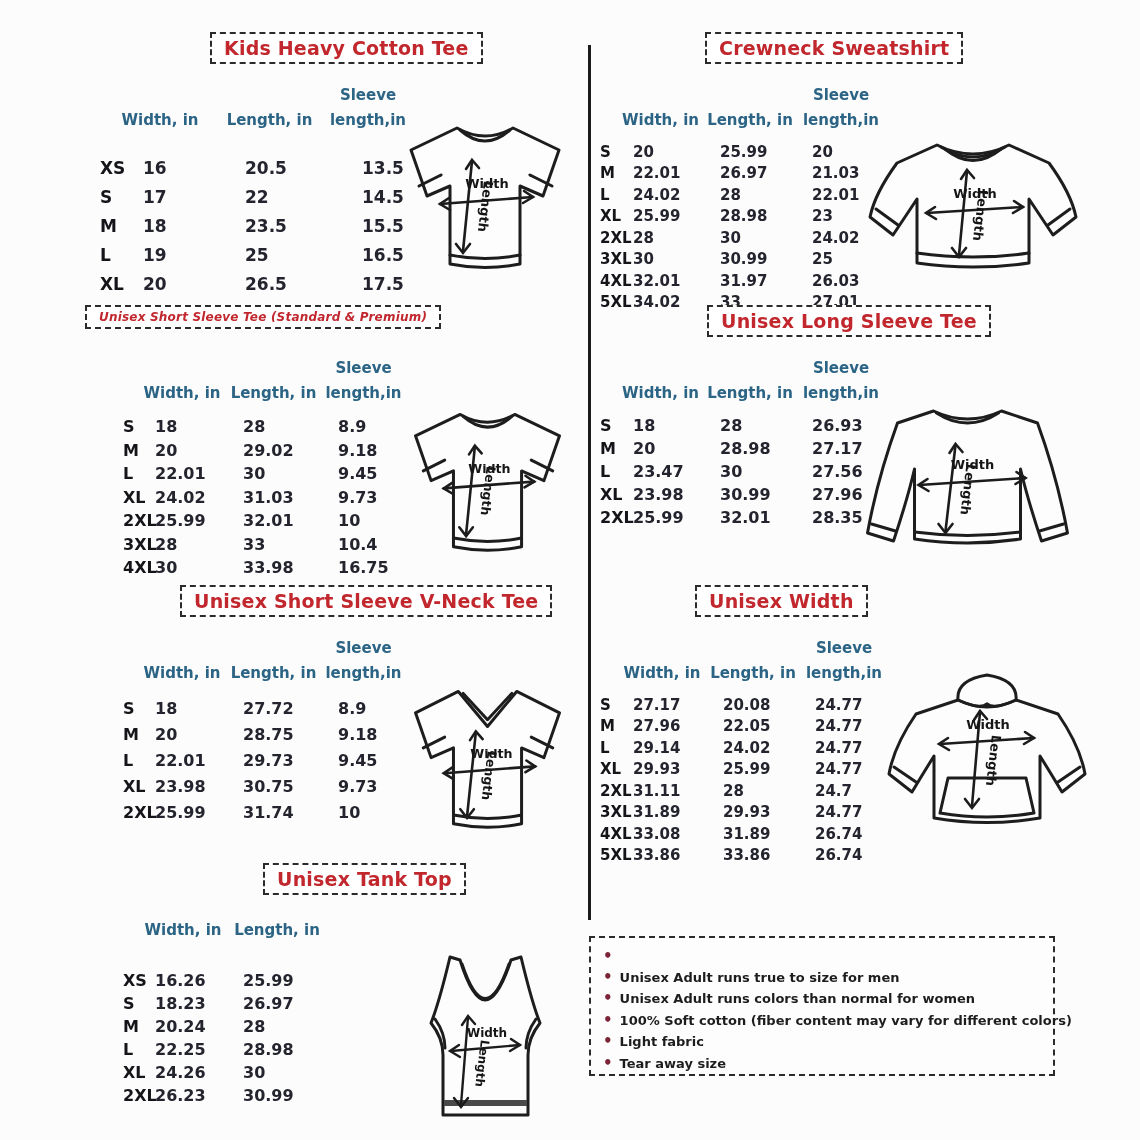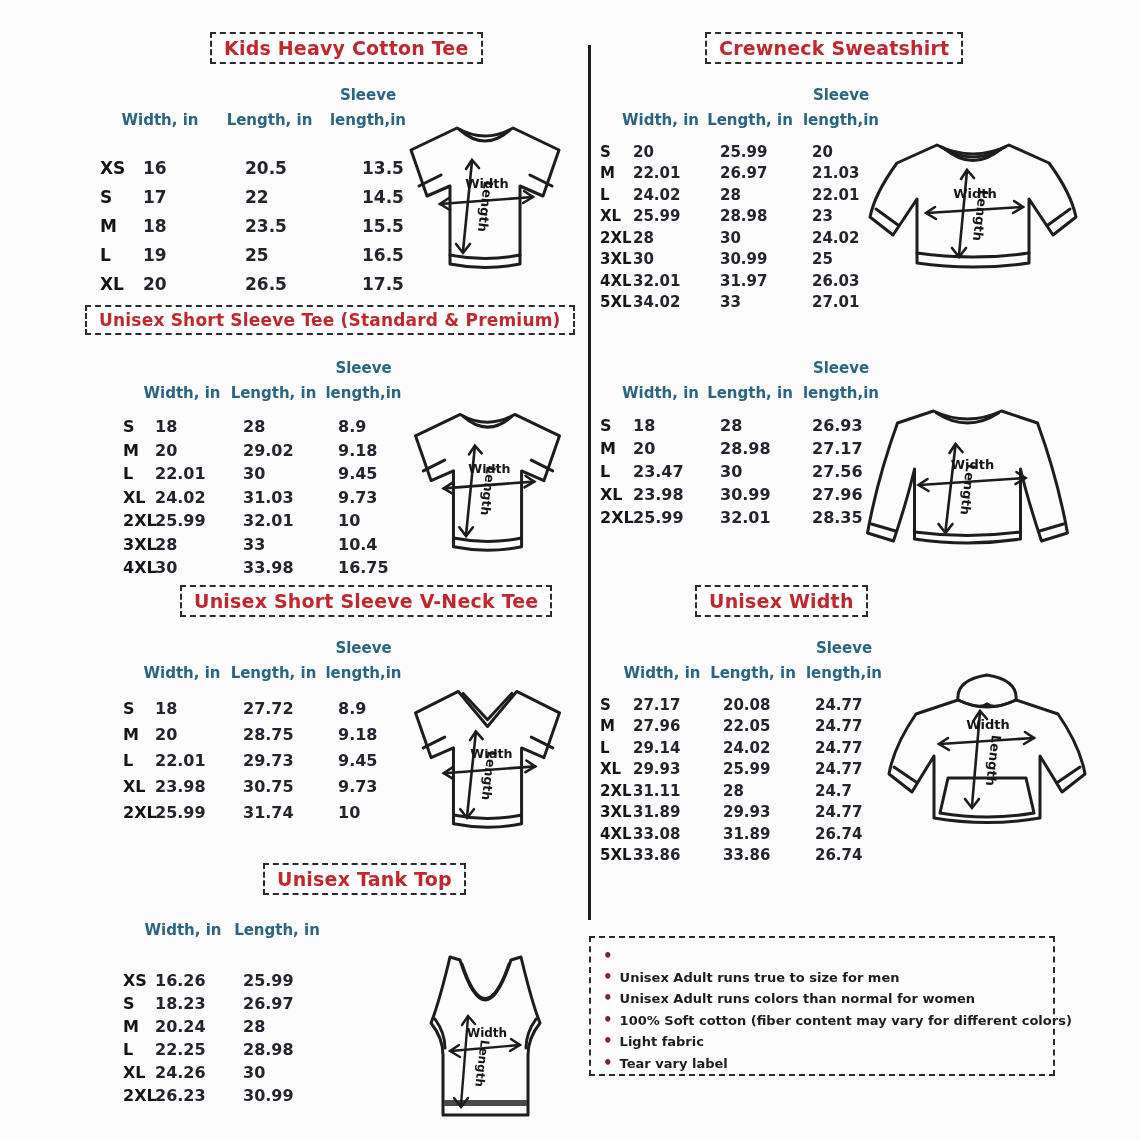--- a/index.html
+++ b/index.html
@@ -181,21 +181,21 @@
         <path d="M102 46 L94 130"></path>
         <polyline points="96,54 102,45 109,53"></polyline>
           <polyline points="87,123 94,132 101,123"></polyline>
       </g>
       <text x="110" y="73" text-anchor="middle" font-size="13">Width</text>
       <text x="111" y="90" text-anchor="middle" font-size="13" transform="rotate(97 111 90)">Length</text>
     </svg>
   </section>
 
   <section class="panel" style="left:80px;top:298px;width:500px;height:279px;">
-    <div class="title-box" style="left:5px;top:7px;font-size:17px;">
+    <div class="title-box" style="left:5px;top:7px;font-size:12px;font-style:italic;">
       <span>Unisex Short Sleeve Tee (Standard &amp; Premium)</span>
     </div>
     <div class="size-table" style="left:43px;top:58px;--cols:32px 88px 95px 85px;--rh:23.5px;--fs:16px;--hm:9px;--hshift:-17px;">
         <div class="thead">
           <div class="th corner"></div>
           <div class="th">Width, in</div>
           <div class="th">Length, in</div>
           <div class="th">Sleeve
 length,in</div>
         </div>
@@ -257,20 +257,23 @@
         <path d="M79 53 L70 143"></path>
         <polyline points="73,61 79,52 86,60"></polyline>
           <polyline points="63,136 70,145 77,136"></polyline>
       </g>
       <text x="94" y="80" text-anchor="middle" font-size="13">Width</text>
       <text x="88" y="98" text-anchor="middle" font-size="13" transform="rotate(97 88 98)">Length</text>
     </svg>
   </section>
 
   <section class="panel" style="left:592px;top:298px;width:548px;height:279px;">
+    <div class="title-box" style="left:115px;top:7px;">
+      <span>Unisex Long Sleeve Tee</span>
+    </div>
     <div class="size-table" style="left:8px;top:58px;--cols:33px 87px 92px 90px;--rh:23px;--fs:16px;--hm:8px;--hshift:-16px;">
         <div class="thead">
           <div class="th corner"></div>
           <div class="th">Width, in</div>
           <div class="th">Length, in</div>
           <div class="th">Sleeve
 length,in</div>
         </div>
         <div class="trow">
           <div class="td size">S</div>
@@ -551,17 +554,17 @@
     <div class="note-line">
       <span class="bullet">•</span>
       <span>100% Soft cotton (fiber content may vary for different colors)</span>
     </div>
     <div class="note-line">
       <span class="bullet">•</span>
       <span>Light fabric</span>
     </div>
     <div class="note-line">
       <span class="bullet">•</span>
-      <span>Tear vary label</span>
+      <span>Tear away size</span>
     </div>
   </div>
 
 </div>
 
 </body></html>

